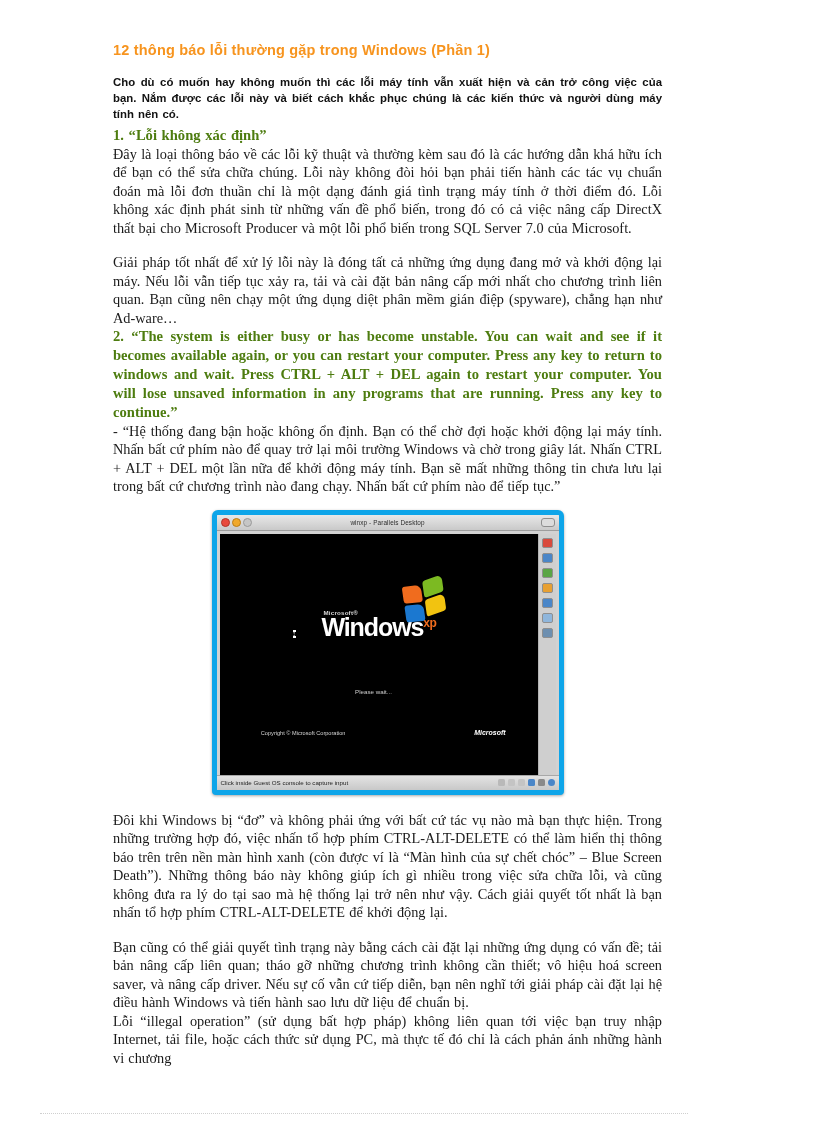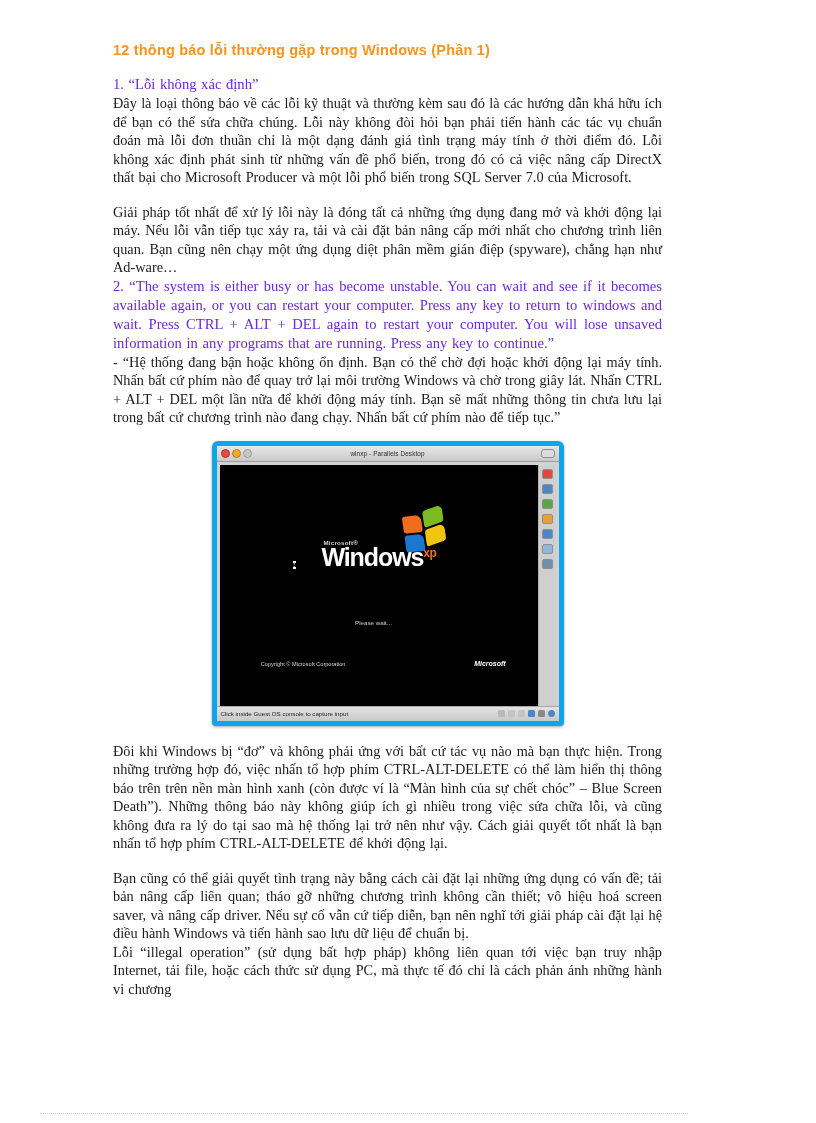--- a/index.html
+++ b/index.html
@@ -36,23 +36,23 @@
     font-family: "Liberation Sans", "DejaVu Sans", sans-serif;
     font-weight: bold;
     font-size: 11.4px;
     color: #111;
     line-height: 1.38;
     text-align: justify;
     margin: 0 0 3px 0;
     word-spacing: 1px;
   }
   .heading-red {
-    color: #6d28d9;
+    color: #4d7c0f;
     font-family: "Liberation Serif", "DejaVu Serif", serif;
-    font-weight: normal;
+    font-weight: bold;
     font-size: 14.6px;
     line-height: 1.30;
     text-align: justify;
     margin: 0 0 0 0;
     word-spacing: 1px;
   }
   .para {
     color: #1a1a1a;
     font-size: 14.3px;
     line-height: 1.295;
@@ -247,20 +247,21 @@
     border-top: 1px dotted #cfcfcf;
   }
 </style>
 </head>
 <body>
 
 <div class="page">
 
   <h1 class="doc-title">12 thông báo lỗi thường gặp trong Windows  (Phần 1)</h1>
 
+  <p class="lead">Cho dù có muốn hay không muốn thì các lỗi máy tính vẫn xuất hiện và cản trở công việc của bạn.  Nắm được các lỗi này và biết cách khắc phục chúng là các kiến thức và người dùng máy tính nên có.</p>
 
   <p class="heading-red">1. “Lỗi không xác định”</p>
   <p class="para">Đây là loại thông báo về các lỗi kỹ thuật và thường kèm sau đó là các hướng dẫn khá hữu ích để bạn có thể sửa chữa chúng.  Lỗi này không đòi hỏi bạn phải tiến hành các tác vụ chuẩn đoán mà lỗi đơn thuần chỉ là một dạng đánh giá tình trạng máy tính ở thời điểm đó. Lỗi không xác định phát sinh từ những vấn đề phổ biến, trong đó có cả việc nâng cấp DirectX thất bại cho Microsoft Producer và một lỗi phổ biến trong SQL Server 7.0 của Microsoft.</p>
   <p class="para tight">Giải pháp tốt nhất để xử lý lỗi này là đóng tất cả những ứng dụng đang mở và khởi động lại máy. Nếu lỗi vẫn tiếp tục xảy ra, tải và cài đặt bản nâng cấp mới nhất cho chương trình liên quan. Bạn cũng nên chạy một ứng dụng diệt phân mềm gián điệp (spyware), chẳng hạn như Ad-ware…</p>
 
   <p class="heading-red">2. “The system is either busy or has become unstable. You  can wait  and  see if it becomes available again, or you can restart your computer.  Press any key to return  to windows  and wait. Press CTRL + ALT + DEL again to restart your  computer.  You  will  lose unsaved information  in any programs  that are running.   Press any key to continue.”</p>
   <p class="para">- “Hệ thống đang bận hoặc không ổn định.  Bạn có thể chờ đợi hoặc khởi động lại máy tính. Nhấn bất cứ phím nào để quay trở lại môi trường Windows và chờ trong giây lát. Nhấn CTRL + ALT + DEL một lần nữa để khởi động máy tính.  Bạn sẽ mất những thông tin chưa lưu lại trong bất cứ chương trình nào đang chạy. Nhấn bất cứ phím nào để tiếp tục.”</p>
 
   <div class="shot-wrap">
     <div class="vm-window">

